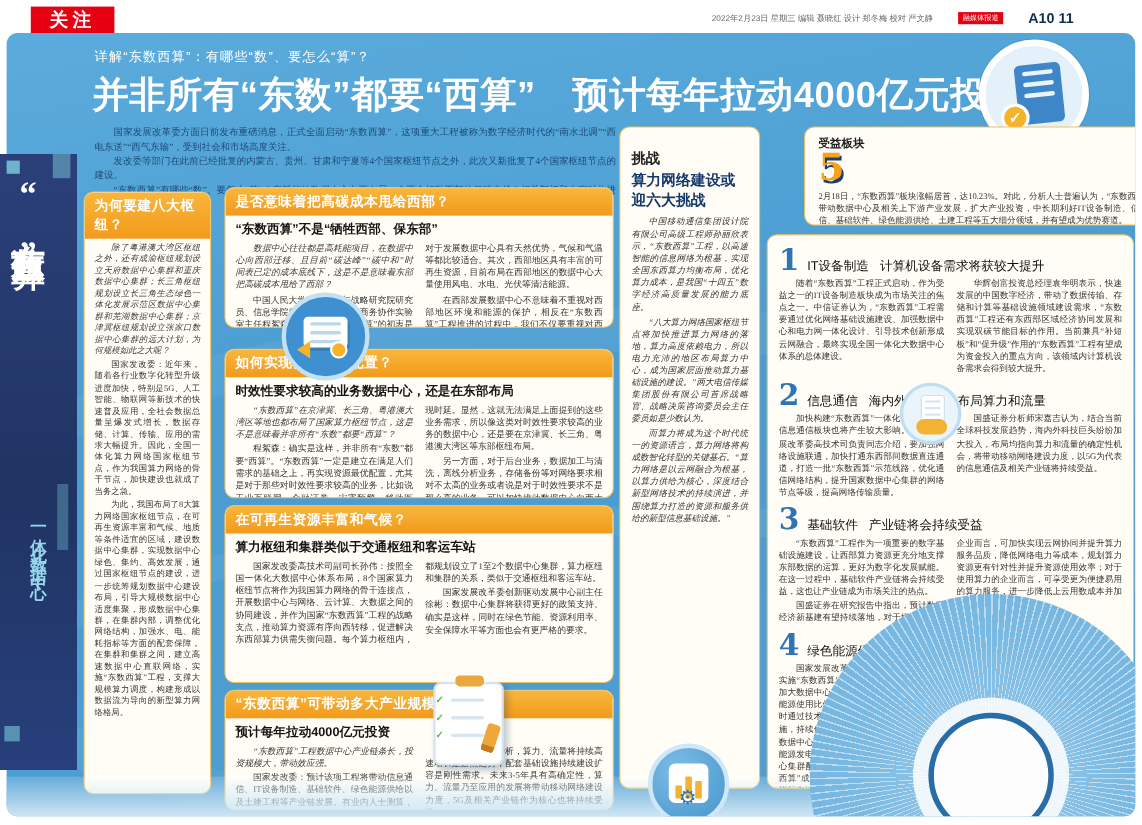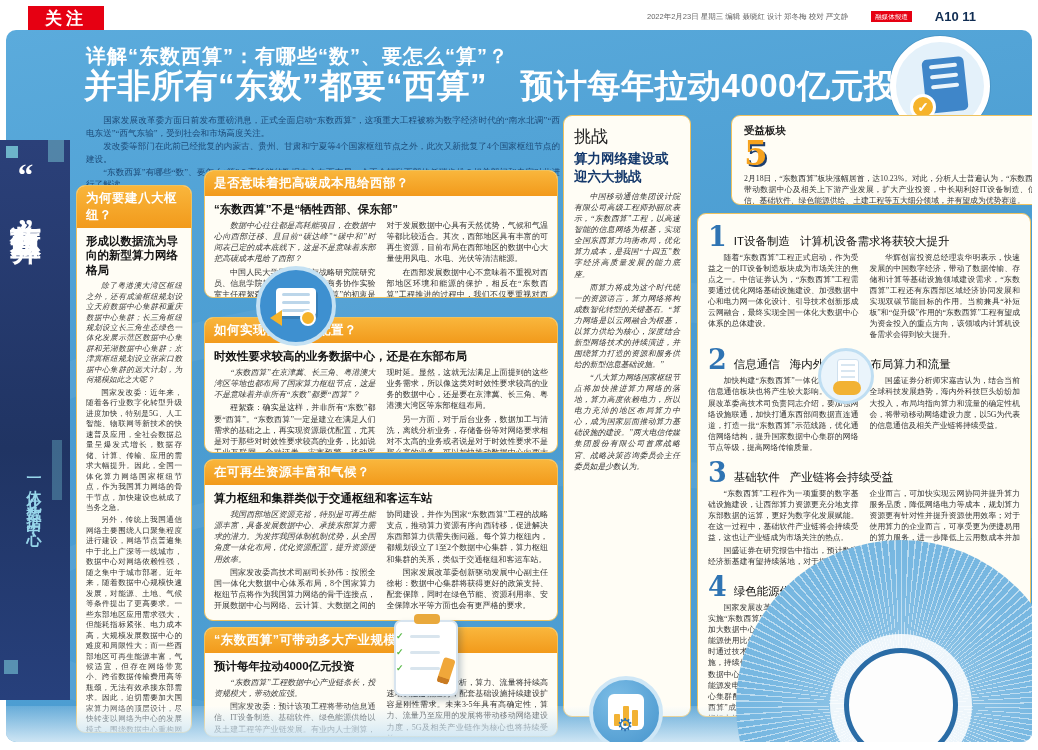--- a/index.html
+++ b/index.html
@@ -18,21 +18,21 @@
 .page{position:absolute;left:6px;top:30px;width:1026px;height:712px;border-radius:10px;overflow:hidden;
   background:linear-gradient(170deg,#5babdc 0%,#4a9cd1 45%,#4f9fd3 100%)}
 .wave1{position:absolute;left:-120px;top:250px;width:1400px;height:500px;border-radius:50%;
   border:40px solid rgba(255,255,255,.05)}
 .wave2{position:absolute;left:-60px;top:430px;width:1300px;height:420px;border-radius:50%;
   border:26px solid rgba(255,255,255,.06)}
 .bottom-band{position:absolute;left:0;bottom:0;width:100%;height:36px;
   background:linear-gradient(180deg,rgba(255,255,255,.15),#cde5f4)}
 
 
-.kicker{position:absolute;left:80px;top:13px;color:#ffffff;font-size:20px;font-weight:bold;letter-spacing:1px}
+.kicker{position:absolute;left:80px;top:13px;color:#ffffff;font-size:12px;font-weight:normal;letter-spacing:1px}
 .headline{position:absolute;left:78px;top:34px;color:#ffffff;font-size:33px;font-weight:bold;letter-spacing:.5px;white-space:nowrap}
 .intro{position:absolute;left:80px;top:84px;width:474px;font-family:"Liberation Serif",serif;
   font-size:8.6px;line-height:1.5;color:#1c4a78;text-align:justify}
 .intro p{text-indent:2em}
 
 
 .doc-circle{position:absolute;left:884px;top:6px;width:100px;height:100px;border-radius:50%;
   background:#e4f1fa;border:6px solid #fff;box-shadow:0 0 0 1px rgba(20,60,100,.12)}
 .doc-sheet{position:absolute;left:28px;top:16px;width:42px;height:54px;background:#3f86c9;border-radius:5px;transform:rotate(-6deg)}
 .doc-sheet i{display:block;height:4px;background:#eaf4fb;border-radius:2px;margin:6px 7px 0}
@@ -52,21 +52,21 @@
 .card{position:absolute;background:#fffdf5;border:1px solid #eec25f;border-radius:9px;overflow:hidden}
 .card-h{background:linear-gradient(180deg,#f9b63c,#f29a1b);color:#fff;font-weight:bold;font-size:12.5px;
   padding:4px 9px;letter-spacing:.5px}
 .sub{font-weight:bold;color:#141414;font-size:11.5px;line-height:1.25;padding:6px 9px 1px}
 .body{padding:3px 9px 6px;font-family:"Liberation Serif",serif;font-size:8px;line-height:1.38;color:#333;text-align:justify}
 .body p{text-indent:2em;margin-bottom:2px}
 .body p.em{font-style:italic;color:#3a3a3a}
 .cols2{column-count:2;column-gap:11px}
 
 
-.ch-tag{font-weight:normal;font-size:17px;color:#222;padding:9px 10px 0}
+.ch-tag{font-weight:bold;font-size:13px;color:#222;padding:19px 10px 0}
 .ch-title{font-weight:bold;font-size:13.5px;color:#14386b;line-height:1.3;padding:2px 10px 4px}
 .ch-body{padding:2px 10px;font-family:"Liberation Serif",serif;font-style:italic;font-size:7.8px;line-height:1.42;color:#333;text-align:justify}
 .ch-body p{text-indent:2em;margin-bottom:2px}
 
 
 .bf-tag{font-weight:bold;font-size:10.5px;color:#222;padding:8px 12px 0}
 .bf-row{display:flex;align-items:flex-end;padding:0 12px}
 .bf-num{font-family:"DejaVu Serif",serif;font-weight:bold;font-size:34px;line-height:.9;color:#f6a21d;
   text-shadow:2px 2px 0 #1d3f70;margin-right:7px}
 .bf-title{font-size:15px;font-weight:bold;color:#14386b;padding-bottom:3px}
@@ -142,27 +142,25 @@
       </div>
     <div class="doc-check">✓</div>
   </div>
 
   <div class="intro">
       <p>国家发展改革委方面日前发布重磅消息，正式全面启动“东数西算”，这项重大工程被称为数字经济时代的“南水北调”“西电东送”“西气东输”，受到社会和市场高度关注。</p>
       <p>发改委等部门在此前已经批复的内蒙古、贵州、甘肃和宁夏等4个国家枢纽节点之外，此次又新批复了4个国家枢纽节点的建设。</p>
       <p>“东数西算”有哪些“数”、要怎么“算”？高耗能的数据中心向西布局，会不会打乱西部的低碳步伐？相关部门和专家对此进行了解读。</p>
     </div>
 
-  <div class="card" style="left:70px;top:155px;width:116px;height:548px">
+  <div class="card" style="left:70px;top:144px;width:116px;height:548px">
     <div class="card-h">为何要建八大枢纽？</div>
-    <div class="sub">形成以数据流为导向的新型算力网络格局</div>
     <div class="body" style="font-size:7.6px">
         <p class="em">除了粤港澳大湾区枢纽之外，还有成渝枢纽规划设立天府数据中心集群和重庆数据中心集群；长三角枢纽规划设立长三角生态绿色一体化发展示范区数据中心集群和芜湖数据中心集群；京津冀枢纽规划设立张家口数据中心集群的远大计划，为何规模如此之大呢？</p>
         <p>国家发改委：近年来，随着各行业数字化转型升级进度加快，特别是5G、人工智能、物联网等新技术的快速普及应用，全社会数据总量呈爆发式增长，数据存储、计算、传输、应用的需求大幅提升。因此，全国一体化算力网络国家枢纽节点，作为我国算力网络的骨干节点，加快建设也就成了当务之急。</p>
-        <p>另外，传统上我国通信网络主要围绕人口聚集程度进行建设，网络节点普遍集中于北上广深等一线城市，数据中心对网络依赖性强，随之集中于城市部署。近年来，随着数据中心规模快速发展，对能源、土地、气候等条件提出了更高要求。一些东部地区应用需求强大，但能耗指标紧张、电力成本高，大规模发展数据中心的难度和局限性大；而一些西部地区可再生能源丰富，气候适宜，但存在网络带宽小、跨省数据传输费用高等瓶颈，无法有效承接东部需求。因此，迫切需要加大国家算力网络的顶层设计，尽快转变以网络为中心的发展模式，围绕数据中心重构网络格局。</p>
         <p>为此，我国布局了8大算力网络国家枢纽节点，在可再生资源丰富和气候、地质等条件适宜的区域，建设数据中心集群，实现数据中心绿色、集约、高效发展，通过国家枢纽节点的建设，进一步统筹规划数据中心建设布局，引导大规模数据中心适度集聚，形成数据中心集群，在集群内部，调整优化网络结构，加强水、电、能耗指标等方面的配套保障，在集群和集群之间，建立高速数据中心直联网络，实施“东数西算”工程，支撑大规模算力调度，构建形成以数据流为导向的新型算力网络格局。</p>
       </div>
   </div>
 
   <div class="card" style="left:198px;top:140px;width:354px;height:128px">
     <div class="card-h">是否意味着把高碳成本甩给西部？</div>
     <div class="sub">“东数西算”不是“牺牲西部、保东部”</div>
     <div class="body cols2">
         <p class="em">数据中心往往都是高耗能项目，在数据中心向西部迁移、且目前“碳达峰”“碳中和”时间表已定的成本底线下，这是不是意味着东部把高碳成本甩给了西部？</p>
         <p>中国人民大学国家发展与战略研究院研究员、信息学院教授、数字经济与商务协作实验室主任程絮森：国家提出“东数西算”的初衷是合理优化中西部资源配置，而并非“牺牲西部、保东部”。首先，西部地区地理自然环境对于发展数据中心具有天然优势，气候和气温等都比较适合。其次，西部地区具有丰富的可再生资源，目前布局在西部地区的数据中心大量使用风电、水电、光伏等清洁能源。</p>
@@ -177,43 +175,42 @@
         <p class="em">“东数西算”在京津冀、长三角、粤港澳大湾区等地也都布局了国家算力枢纽节点，这是不是意味着并非所有“东数”都要“西算”？</p>
         <p>程絮森：确实是这样，并非所有“东数”都要“西算”。“东数西算”一定是建立在满足人们需求的基础之上，再实现资源最优配置，尤其是对于那些对时效性要求较高的业务，比如说工业互联网、金融证券、灾害预警、移动医疗、远程会议和视频通话、人工智能推理等，就不太适合优先布局于西部，因为如果布局在西部，受网络传输距离较长的影响，可能会出现时延。显然，这就无法满足上面提到的这些业务需求，所以像这类对时效性要求较高的业务的数据中心，还是要在京津冀、长三角、粤港澳大湾区等东部枢纽布局。</p>
         <p>另一方面，对于后台业务，数据加工与清洗，离线分析业务，存储备份等对网络要求相对不太高的业务或者说是对于时效性要求不是那么高的业务，可以加快推动数据中心向西大规模布局，率先向西转移，由西部数据中心来承接。</p>
       </div>
   </div>
 
   <div class="card" style="left:198px;top:429px;width:354px;height:162px">
     <div class="card-h">在可再生资源丰富和气候？</div>
     <div class="sub">算力枢纽和集群类似于交通枢纽和客运车站</div>
     <div class="body cols2">
-        <p class="em">我国西部地区资源充裕，特别是可再生能源丰富，具备发展数据中心、承接东部算力需求的潜力。为发挥我国体制机制优势，从全国角度一体化布局，优化资源配置，提升资源使用效率。</p>
         <p>国家发改委高技术司副司长孙伟：按照全国一体化大数据中心体系布局，8个国家算力枢纽节点将作为我国算力网络的骨干连接点，开展数据中心与网络、云计算、大数据之间的协同建设，并作为国家“东数西算”工程的战略支点，推动算力资源有序向西转移，促进解决东西部算力供需失衡问题。每个算力枢纽内，都规划设立了1至2个数据中心集群，算力枢纽和集群的关系，类似于交通枢纽和客运车站。</p>
-        <p>国家发展改革委创新驱动发展中心副主任徐彬：数据中心集群将获得更好的政策支持、配套保障，同时在绿色节能、资源利用率、安全保障水平等方面也会有更严格的要求。</p>
+        <p>国家发展改革委创新驱动发展中心副主任徐彬：数据中心集群将获得更好的政策支持、确实是这样，同时在绿色节能、资源利用率、安全保障水平等方面也会有更严格的要求。</p>
       </div>
   </div>
 
   <div class="card" style="left:198px;top:597px;width:354px;height:110px">
     <div class="card-h">“东数西算”可带动多大产业规模？</div>
     <div class="sub">预计每年拉动4000亿元投资</div>
     <div class="body cols2">
         <p class="em">“东数西算”工程数据中心产业链条长，投资规模大，带动效应强。</p>
         <p>国家发改委：预计该项工程将带动信息通信、IT设备制造、基础软件、绿色能源供给以及土建工程等产业链发展。有业内人士测算，通过算力枢纽和数据中心集群建设，将有力带动产业上下游投资，预计启动后将每年拉动4000亿元投资。</p>
         <p>国盛证券研报分析，算力、流量将持续高速增长是必然趋势，配套基础设施持续建设扩容是刚性需求。未来3-5年具有高确定性，算力、流量乃至应用的发展将带动移动网络建设力度，5G及相关产业链作为核心也将持续受益。</p>
       </div>
   </div>
 
   <div class="card" style="left:557px;top:85px;width:128px;height:602px">
     <div class="ch-tag">挑战</div>
     <div class="ch-title">算力网络建设或迎六大挑战</div>
     <div class="ch-body">
         <p>中国移动通信集团设计院有限公司高级工程师孙丽欣表示，“东数西算”工程，以高速智能的信息网络为根基，实现全国东西算力均衡布局，优化算力成本，是我国“十四五”数字经济高质量发展的能力底座。</p>
+        <p>“八大算力网络国家枢纽节点将加快推进算力网络的落地，算力高度依赖电力，所以电力充沛的地区布局算力中心，成为国家层面推动算力基础设施的建设。”两大电信传媒集团股份有限公司首席战略官、战略决策咨询委员会主任委员如是少数认为。</p>
         <p>而算力将成为这个时代统一的资源语言，算力网络将构成数智化转型的关键基石。“算力网络是以云网融合为根基，以算力供给为核心，深度结合新型网络技术的持续演进，并围绕算力打造的资源和服务供给的新型信息基础设施。”</p>
-        <p>“八大算力网络国家枢纽节点将加快推进算力网络的落地，算力高度依赖电力，所以电力充沛的地区布局算力中心，成为国家层面推动算力基础设施的建设。”两大电信传媒集团股份有限公司首席战略官、战略决策咨询委员会主任委员如是少数认为。</p>
       </div>
   </div>
 
   <div class="card" style="left:725px;top:85px;width:334px;height:90px">
     <div class="bf-tag">受益板块</div>
     <div class="bf-row">
       <span class="bf-num">5</span>
     </div>
     <div class="bf-body">2月18日，“东数西算”板块涨幅居首，达10.23%。对此，分析人士普遍认为，“东数西算”将带动数据中心及相关上下游产业发展，扩大产业投资，中长期利好IT设备制造、信息通信、基础软件、绿色能源供给、土建工程等五大细分领域，并有望成为优势赛道。</div>
   </div>

